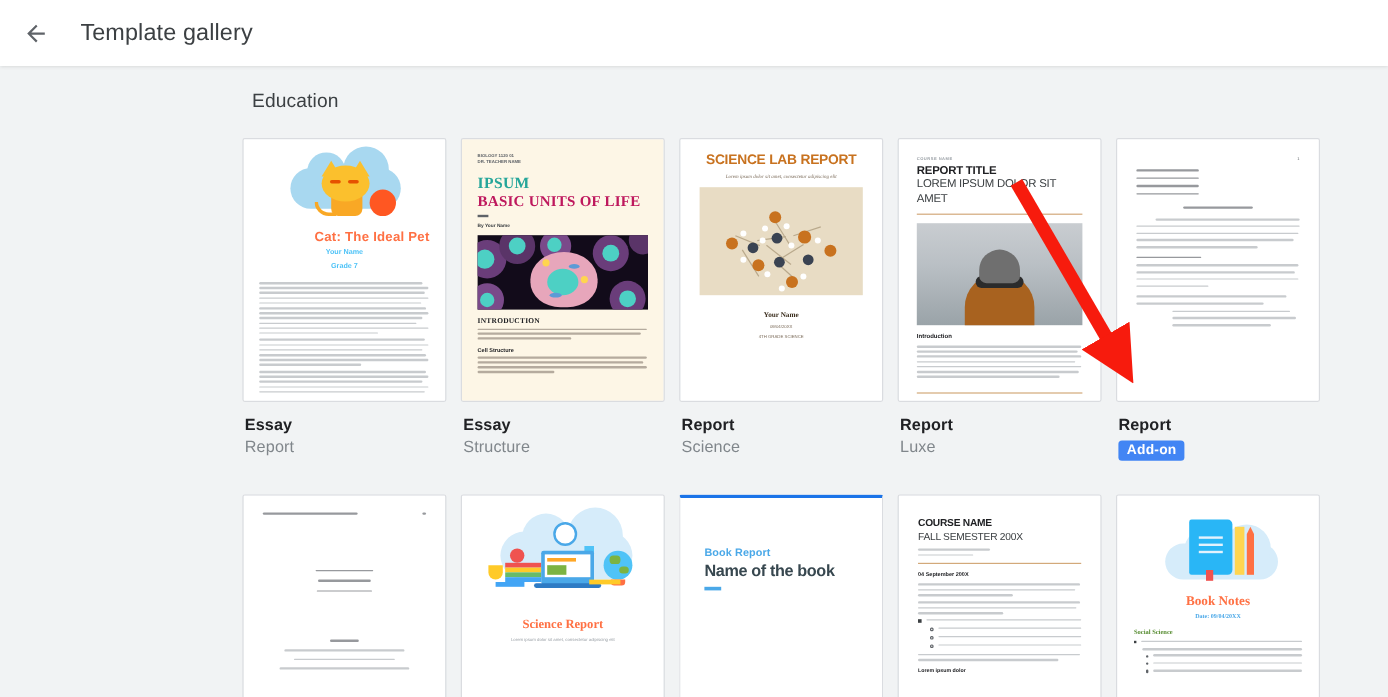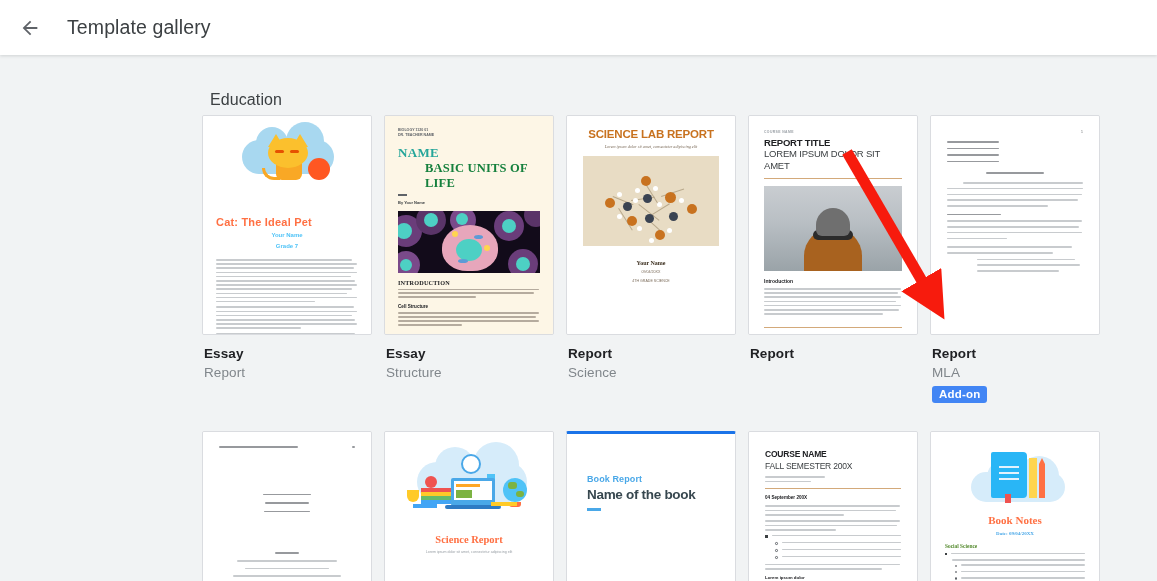--- a/index.html
+++ b/index.html
@@ -33,21 +33,21 @@
   }
 
   
   .body-area {
     position: absolute; top: 55px; left: 0;
     width: 1157px; height: 526px;
     background: #f1f3f4;
     overflow: hidden;
   }
   .section-title {
-    position: absolute; left: 210px; top: 36px;
+    position: absolute; left: 210px; top: 21px;
     font-size: 16px; color: #3c4043; letter-spacing: .1px;
   }
 
   
   .grid {
     position: absolute; left: 202px; top: 60px;
     width: 930px;
     display: grid;
     grid-template-columns: repeat(5, 170px);
     column-gap: 12px;
@@ -104,34 +104,34 @@
            border-left:8px solid transparent;border-right:8px solid transparent;
            border-bottom:13px solid #fbc02d; }
   .cat-eye { position:absolute; top:18px; width:9px;height:3px;
            background:#e65100; border-radius:2px;}
   .cat-eye.l{left:59px;} .cat-eye.r{left:74px;}
   .cat-tail{ position:absolute; left:46px; top:36px; width:18px;height:12px;
            border:3px solid #f9a825; border-right:none;border-top:none;
            border-radius:0 0 0 12px;}
   .ball { position:absolute; left:92px; top:26px; width:22px;height:22px;
            background:#ff5722; border-radius:50%; }
-  .c1 .title { margin-top:26px; text-align:left; color:#ff7043;
+  .c1 .title { margin-top:2px; text-align:right; color:#ff7043;
            font-size:11px; font-weight:bold; letter-spacing:.2px;}
   .c1 .sub { text-align:center; color:#4fc3f7; font-size:6px;
            font-weight:bold; margin-top:3px; line-height:8px;}
   .c1 .para { margin-top:9px; }
   .c1 .para .ln { margin-bottom:2.6px; }
 
   
   .c2 { background:#fdf6e6; height:100%; padding:12px 13px; }
   .c2 .kicker { font-size:3.6px; color:#5f6368; line-height:5px; font-weight:bold;}
   .c2 .h1 { color:#26a69a; font-size:13px; font-weight:bold;
             font-family:"Liberation Serif",serif; margin-top:7px; letter-spacing:.3px;}
-  .c2 .h2 { color:#15803d; font-size:12.5px; font-weight:bold;
-            font-family:"Liberation Serif",serif; letter-spacing:.2px; line-height:15px;margin-left:27px;}
+  .c2 .h2 { color:#be185d; font-size:12.5px; font-weight:bold;
+            font-family:"Liberation Serif",serif; letter-spacing:.2px; line-height:15px;}
   .c2 .rule { width:9px;height:1.5px;background:#5f6368; margin:3px 0 4px;}
   .c2 .by { font-size:4px; color:#3c4043; font-weight:bold;}
   .cellimg { position:relative; margin-top:6px; height:62px; background:#120b1a;
              overflow:hidden; }
   .blob { position:absolute; border-radius:50%; }
   .c2 .sec { margin-top:6px; font-size:6.2px; font-weight:bold; color:#202124;
              font-family:"Liberation Serif",serif; letter-spacing:.2px;}
   .c2 .sec2{ margin-top:6px; font-size:4.6px; font-weight:bold; color:#202124;}
   .c2 .para .ln{margin-bottom:2.4px; background:#6d5f55; opacity:.5;}
 
@@ -362,21 +362,21 @@
           <div class="tpl-name">Essay</div>
           <div class="tpl-sub">Report</div>
         </div>
       </div>
 
       <div class="card">
         <div class="thumb">
           <div class="c2">
             <div class="kicker">BIOLOGY 1120 01</div>
             <div class="kicker">DR. TEACHER NAME</div>
-            <div class="h1">NAME</div>
+            <div class="h1">IPSUM</div>
             <div class="h2">BASIC UNITS OF LIFE</div>
             <div class="rule"></div>
             <div class="by">By Your Name</div>
             <div class="cellimg">
               <div class="blob" style="left:-8px;top:4px;width:32px;height:32px;background:#6a3d7a;"></div>
               <div class="blob" style="left:-2px;top:12px;width:16px;height:16px;background:#4dd0c4;"></div>
               <div class="blob" style="left:18px;top:-6px;width:30px;height:30px;background:#5a3468;"></div>
               <div class="blob" style="left:26px;top:2px;width:14px;height:14px;background:#4dd0c4;"></div>
               <div class="blob" style="left:52px;top:-4px;width:26px;height:26px;background:#7a4a8a;"></div>
               <div class="blob" style="left:58px;top:2px;width:12px;height:12px;background:#4dd0c4;"></div>
@@ -481,20 +481,21 @@
                 <div class="ln" style="width:96%"></div>
               <div class="ln" style="width:99%"></div>
                 <div class="ln" style="width:98%"></div>
               <div class="ln" style="width:86%"></div>
             </div>
             <div class="hr2"></div>
           </div>
         </div>
         <div class="meta">
           <div class="tpl-name">Report</div>
+          <div class="tpl-sub">Luxe</div>
         </div>
       </div>
 
       <div class="card">
         <div class="thumb">
           <div class="c5">
             <div class="pg">1</div>
             <div class="blk">
               <div class="ln dk"></div>
                 <div class="ln dk"></div>
@@ -518,21 +519,20 @@
               <div class="ln" style="width:92%;margin-top:7px"></div>
               <div class="ln" style="width:78%"></div>
               <div class="ln ind" style="width:72%;margin-top:5px"></div>
               <div class="ln ind" style="width:76%"></div>
               <div class="ln ind" style="width:60%"></div>
             </div>
           </div>
         </div>
         <div class="meta">
           <div class="tpl-name">Report</div>
-          <div class="tpl-sub">MLA</div>
           <span class="badge">Add-on</span>
         </div>
       </div>
 
       <div class="card">
         <div class="thumb">
           <div class="c6">
             <div class="rh">
               <div class="ln dk" style="width:58%"></div>
               <div class="ln dk" style="width:2%"></div>

